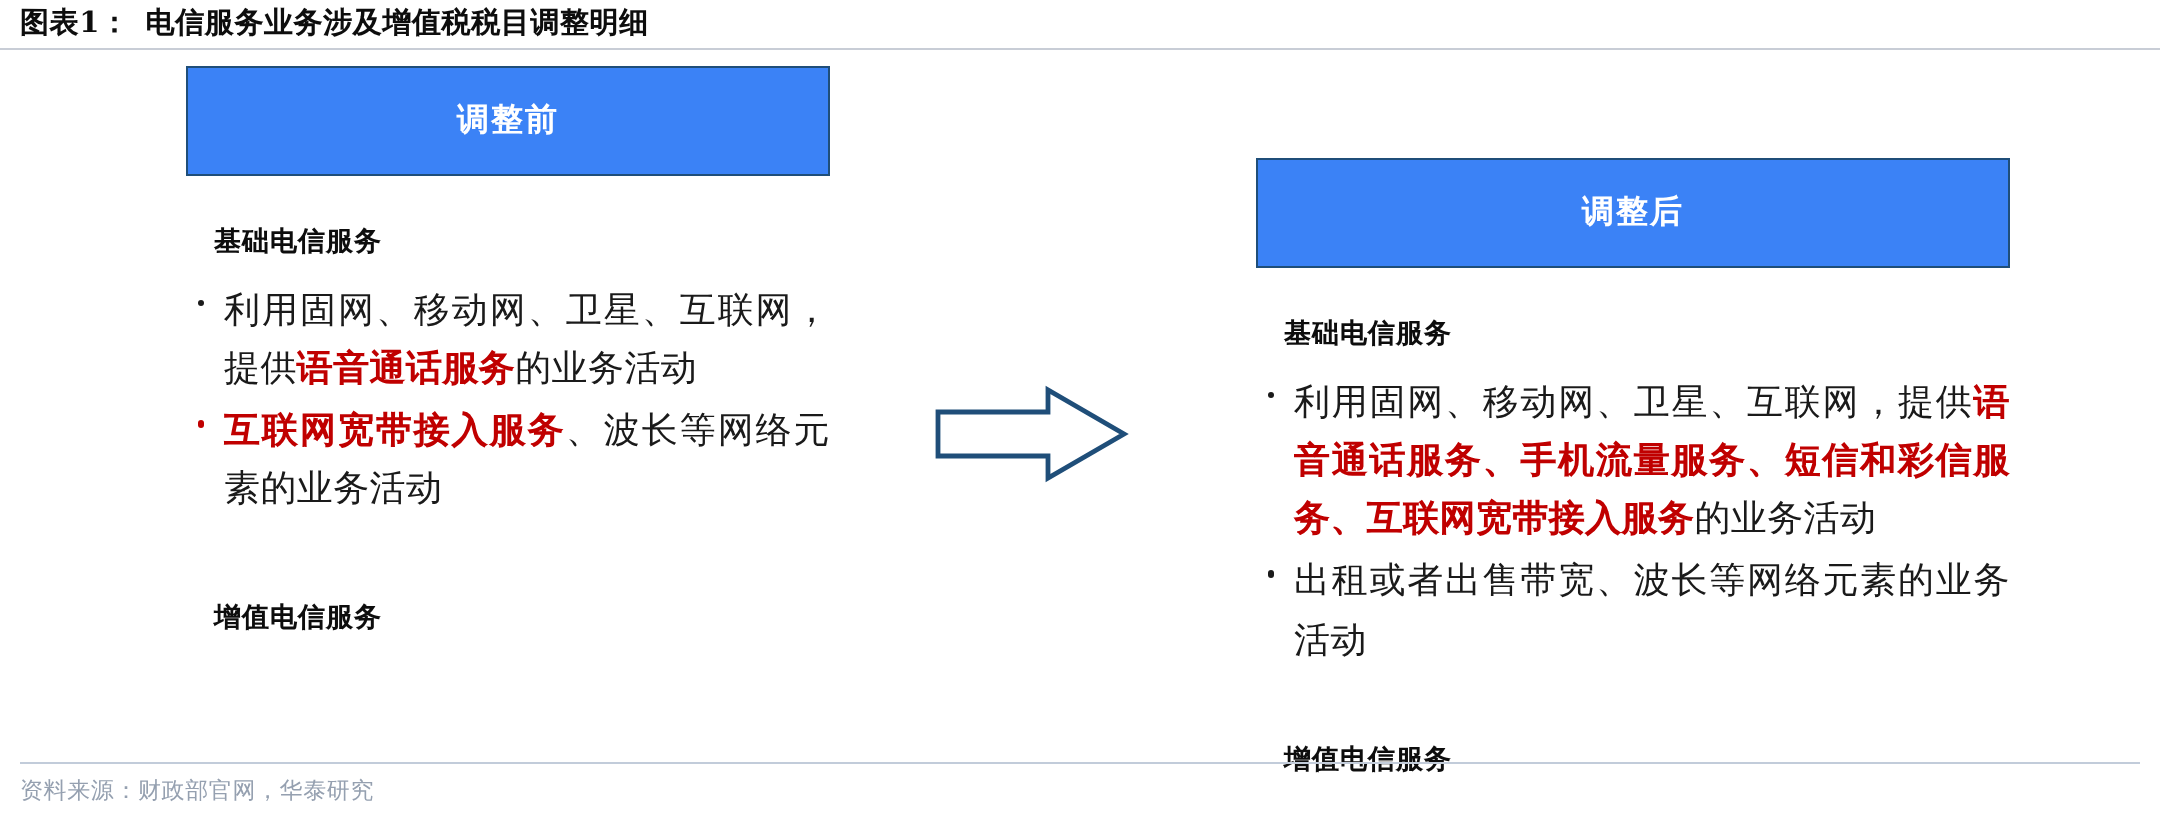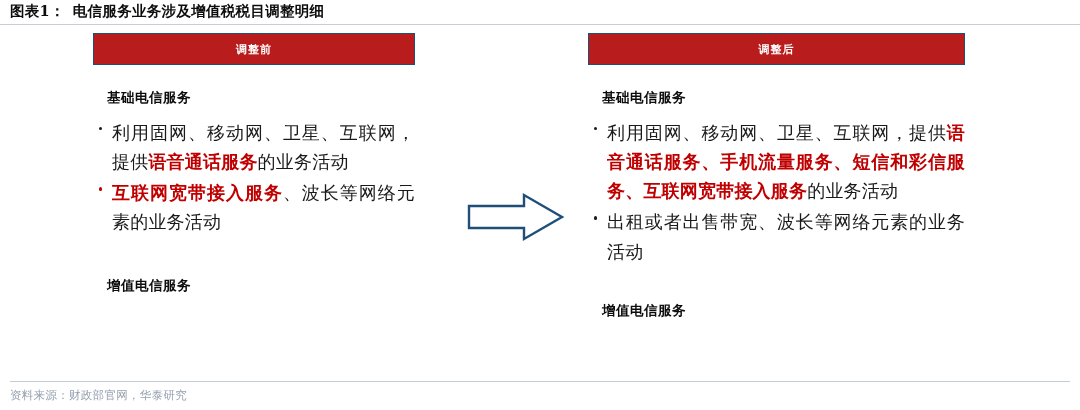--- a/index.html
+++ b/index.html
@@ -38,29 +38,29 @@
     height: 1px;
     background: #c8cdd6;
   }
 
   
   .col {
     position: absolute;
     top: 33px;
   }
   .col-left  { left: 93px;  width: 322px; }
-  .col-right { left: 588px; width: 377px; }
+  .col-right { left: 628px; width: 377px; margin-top: 46px; }
 
   .panel-header {
     box-sizing: border-box;
-    height: 32px;
-    background: #b91c1c;
+    height: 55px;
+    background: #3b82f6;
     border: 1.5px solid #1F4E79;
     color: #ffffff;
-    font-size: 11px;
+    font-size: 16px;
     font-weight: bold;
     display: flex;
     align-items: center;
     justify-content: center;
     letter-spacing: 1px;
   }
 
   .section {
     margin-top: 24px;
   }

